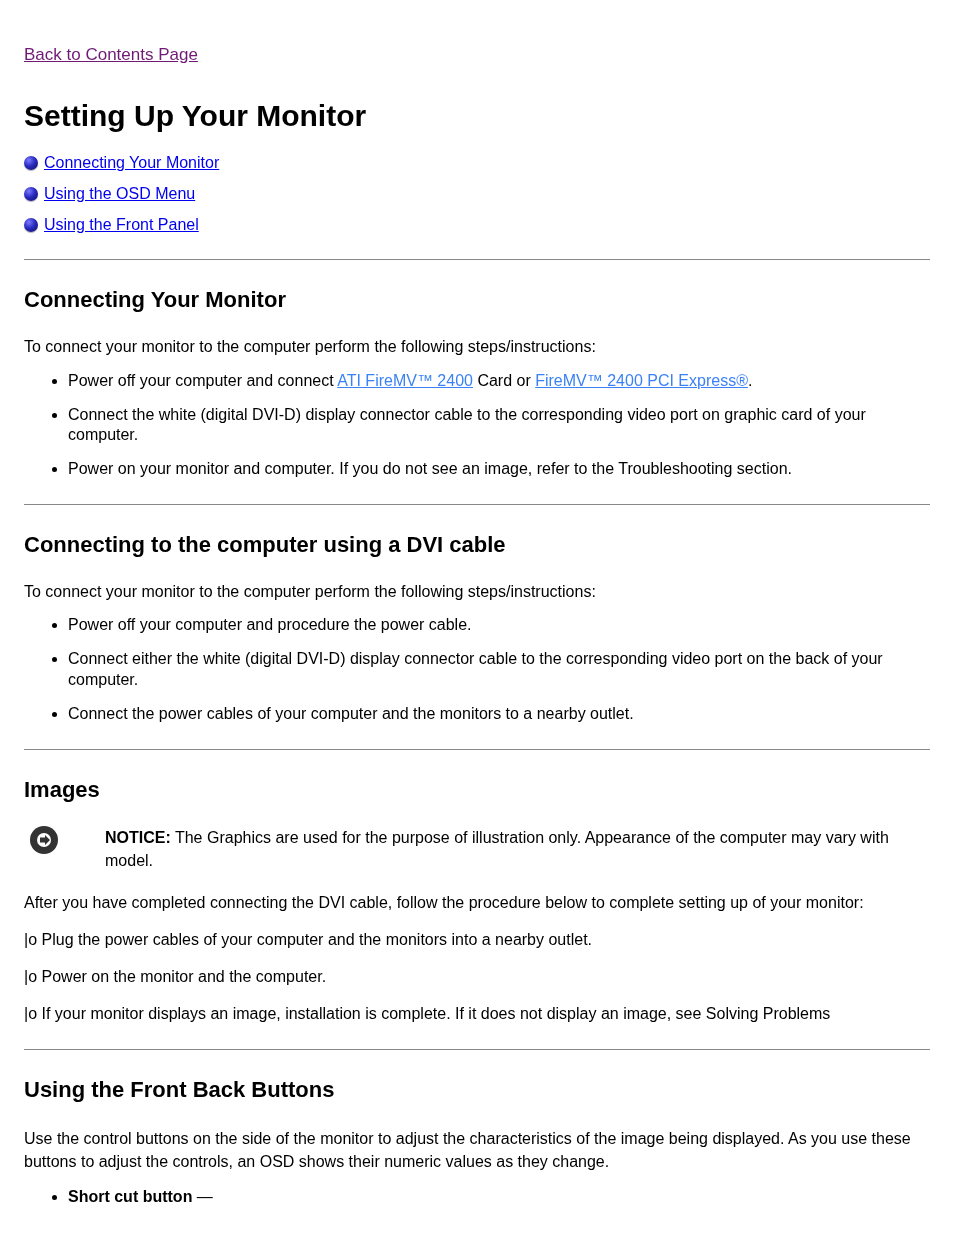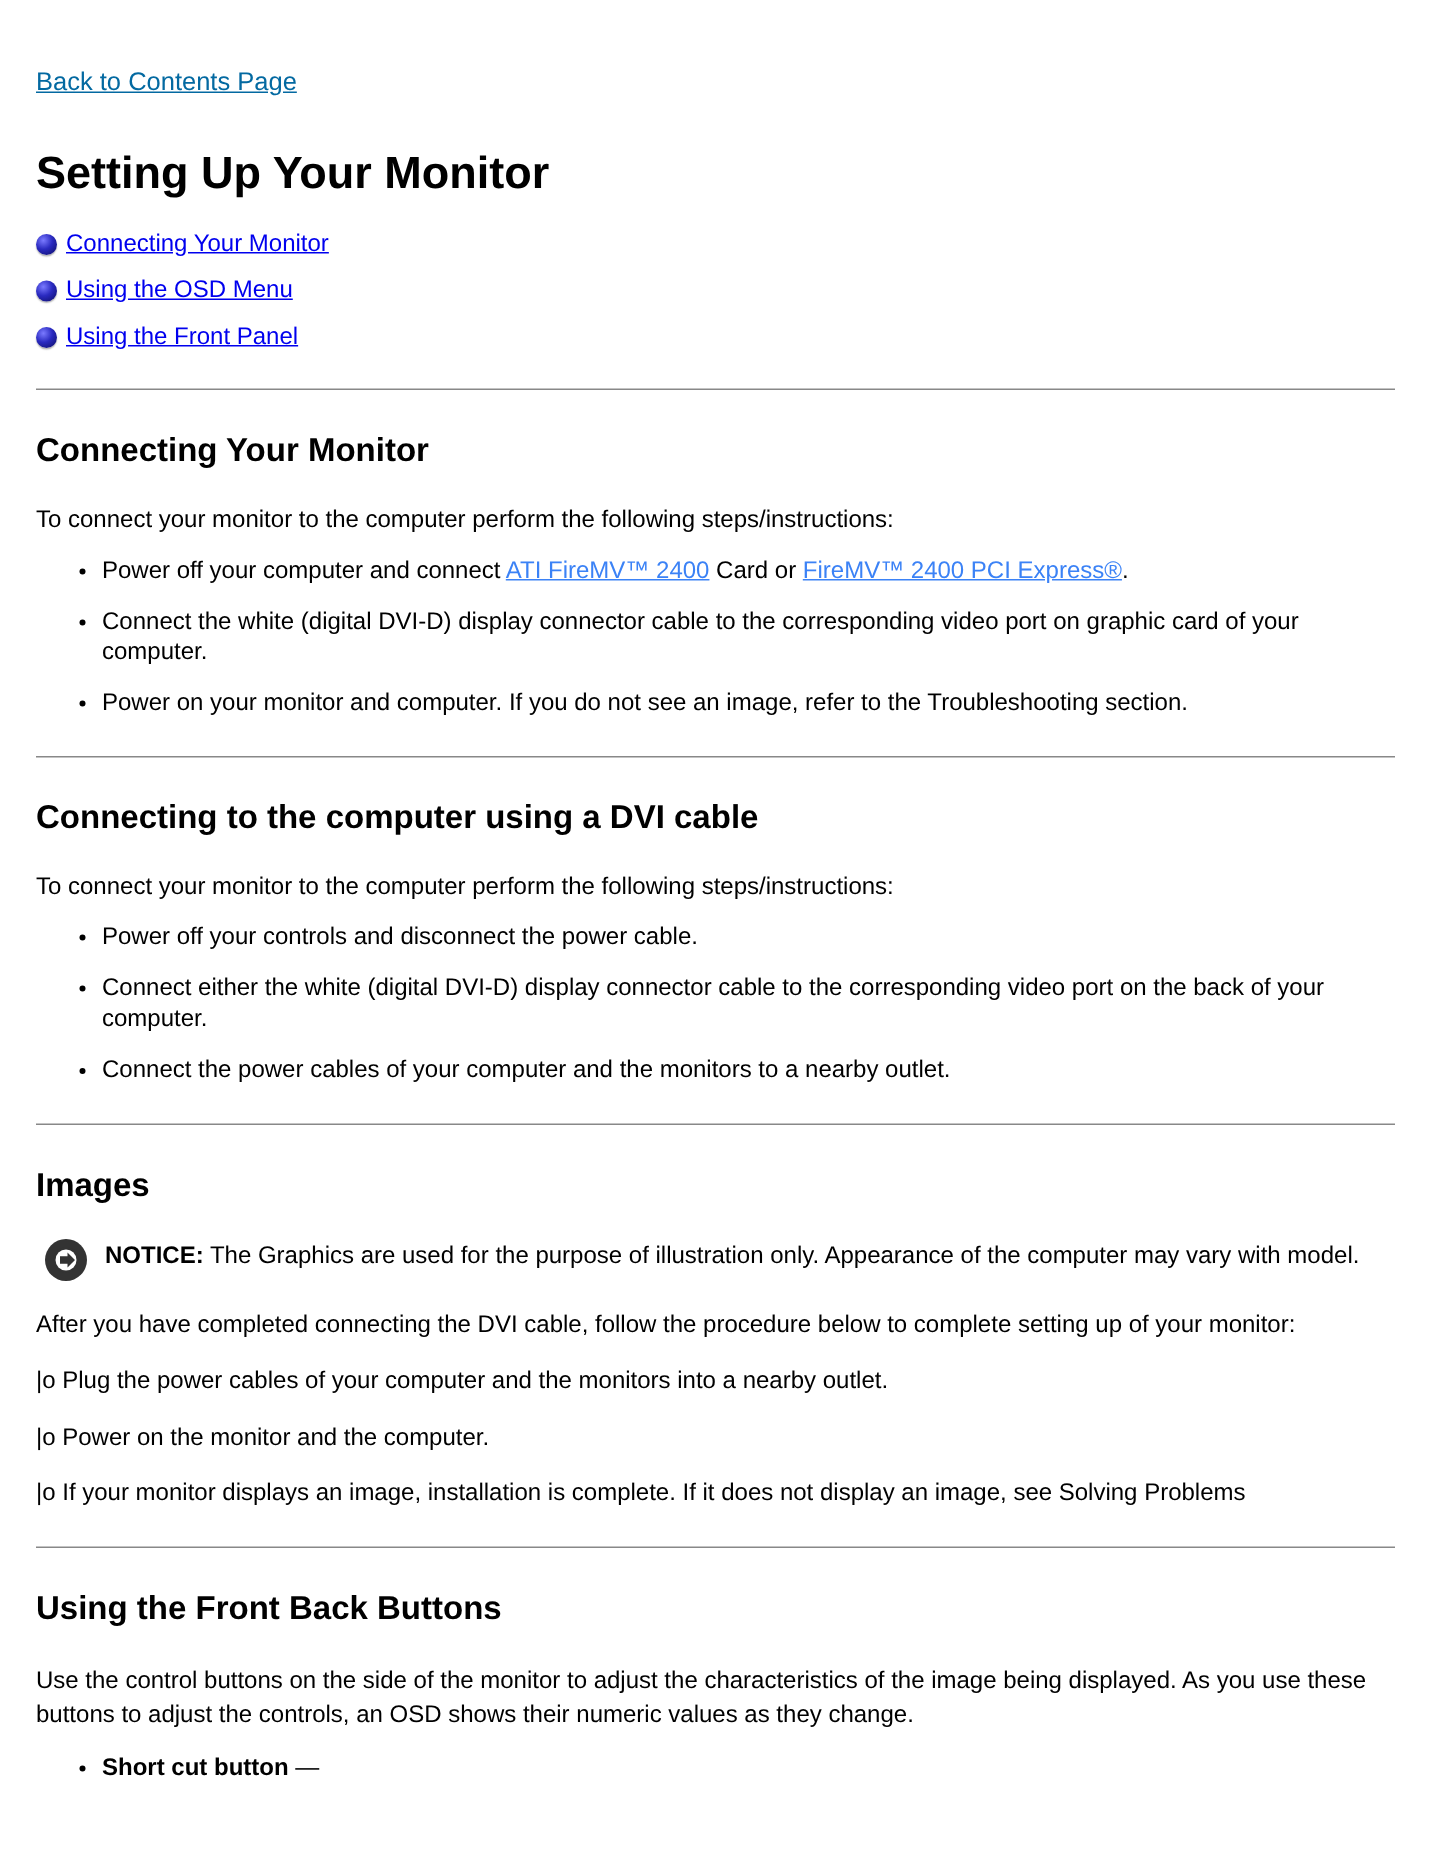--- a/index.html
+++ b/index.html
@@ -6,21 +6,21 @@
   body {
     font-family: Arial, Helvetica, sans-serif;
     background: #fff;
     width: 954px;
     padding: 20px 24px;
     color: #000;
     font-size: 16px;
     line-height: 1.3;
   }
   .back-link {
-    color: #0369a1;
+    color: #701a75;
     text-decoration: underline;
     font-size: 17px;
     display: inline-block;
     margin-top: 24px;
     margin-bottom: 30px;
   }
   .page-title {
     font-size: 30px;
     font-weight: bold;
     margin-bottom: 18px;
@@ -91,20 +91,21 @@
     flex-shrink: 0;
     margin-right: 12px;
     display:flex;
     align-items:center;
     justify-content:center;
   }
   .notice-icon svg { display:block; }
   .notice-text {
     font-size: 16px;
     line-height: 1.45;
+    margin-left: 35px;
   }
   .notice-text b { font-weight: bold; }
   .para {
     font-size: 16px;
     line-height: 1.45;
     margin-bottom: 14px;
   }
   .content-list-2 {
     list-style: disc;
     padding-left: 44px;
@@ -151,21 +152,21 @@
   </li>
   <li>Connect the white (digital DVI-D) display connector cable to the corresponding video port on graphic card of your computer.</li>
   <li>Power on your monitor and computer. If you do not see an image, refer to the Troubleshooting section.</li>
 </ul>
 
 <hr class="sep">
 
 <h2 class="section-title">Connecting to the computer using a DVI cable</h2>
 <p class="section-intro">To connect your monitor to the computer perform the following steps/instructions:</p>
 <ul class="content-list">
-  <li>Power off your controls and disconnect the power cable.</li>
+  <li>Power off your computer and procedure the power cable.</li>
   <li>Connect either the white (digital DVI-D) display connector cable to the corresponding video port on the back of your computer.</li>
   <li>Connect the power cables of your computer and the monitors to a nearby outlet.</li>
 </ul>
 
 <hr class="sep">
 
 <h2 class="section-title">Images</h2>
 
 <div class="notice-block">
   <span class="notice-icon">

